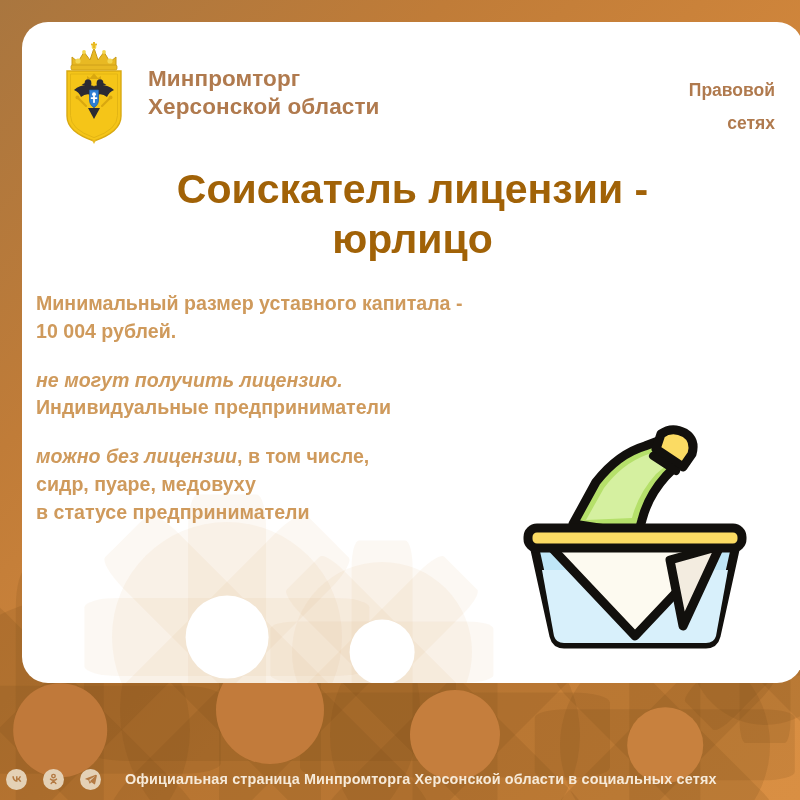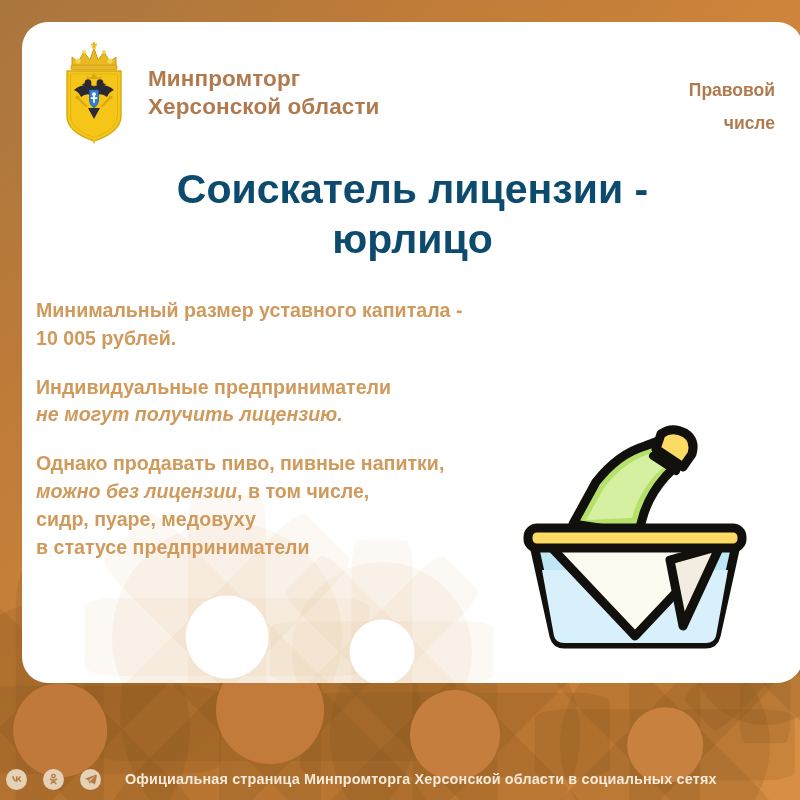--- a/index.html
+++ b/index.html
@@ -164,38 +164,37 @@
 
   
   #title {
     position: absolute;
     left: 50px;
     right: 50px;
     top: 142px;
     text-align: center;
     font-size: 41px;
     font-weight: bold;
-    color: #0c4a6e;
+    color: #a16207;
     line-height: 1.22;
     z-index: 6;
     white-space: pre-line;
   }
 
   
   #body-copy {
     position: absolute;
     left: 14px;
     top: 268px;
     right: 52px;
     z-index: 6;
     color: #cf9a5c;
     font-size: 19.6px;
     font-weight: bold;
     line-height: 1.42;
-    margin-top: 7px;
   }
   .para { margin-bottom: 21px; }
   .para:last-child { margin-bottom: 0; }
   .line { white-space: pre; }
   .ital { font-style: italic; }
 
   
   #illustration {
     position: absolute;
     left: 498px;
@@ -336,40 +335,39 @@
             <circle cx="52.6" cy="57.4" r="1.9" fill="#d9a70f"></circle>
 
             <path d="M34 100 L36 104 L38 100 Z" fill="#e8b923"></path>
           </svg>
         </span>
         <div id="brand-text">Минпромторг
 Херсонской области</div>
       </div>
 
       <div id="legal-status">Правовой
-числе</div>
+сетях</div>
     </div>
 
     <div id="title">Соискатель лицензии -
 юрлицо</div>
 
     <div id="body-copy">
 
       <div class="para">
         <div class="line">Минимальный размер уставного капитала -</div>
-        <div class="line">10 005 рублей.</div>
+        <div class="line">10 004 рублей.</div>
       </div>
 
       <div class="para">
+        <div class="line ital">не могут получить лицензию.</div>
         <div class="line">Индивидуальные предприниматели</div>
-        <div class="line ital">не могут получить лицензию.</div>
       </div>
 
       <div class="para">
-        <div class="line">Однако продавать пиво, пивные напитки,</div>
         <div class="line"><span class="ital">можно без лицензии</span><span>, в том числе,</span></div>
         <div class="line">сидр, пуаре, медовуху</div>
         <div class="line">в статусе предприниматели</div>
       </div>
     </div>
 
     <div id="illustration">
       <svg viewBox="0 0 230 245" xmlns="http://www.w3.org/2000/svg">
         <g fill="none" stroke="#12100d" stroke-width="9" stroke-linejoin="round" stroke-linecap="round">
 

